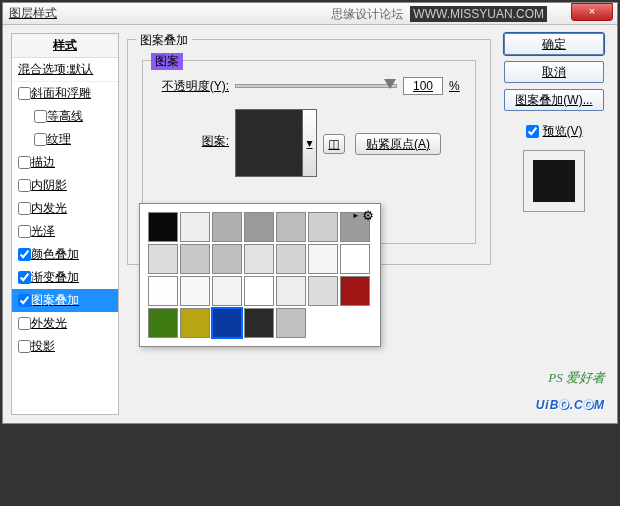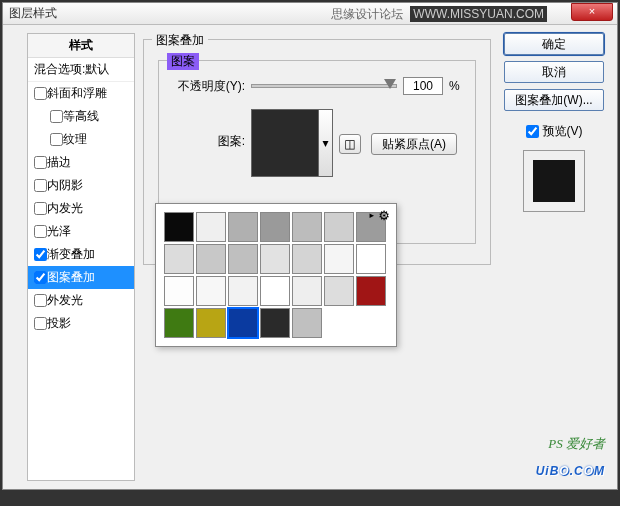--- a/index.html
+++ b/index.html
@@ -1,23 +1,23 @@
 <!DOCTYPE html>
 <html><head>
 <meta charset="utf-8">
 <style>
 * { box-sizing: border-box; margin: 0; padding: 0; font-family: "Microsoft YaHei", SimSun, sans-serif; font-size: 12px; }
 body { background: #333; width: 620px; height: 506px; position: relative; overflow: hidden; }
-.dialog { position: absolute; left: 2px; top: 2px; width: 616px; height: 488px; background: #f0f0f0; border: 1px solid #888; }
+.dialog { position: absolute; left: 2px; top: 2px; width: 616px; height: 422px; background: #f0f0f0; border: 1px solid #888; text-decoration: underline; }
 .titlebar { height: 22px; background: linear-gradient(#fdfdfd,#e8e8e8); border-bottom: 1px solid #bbb; display: flex; align-items: center; padding-left: 6px; position: relative; }
 .titlebar .title { color: #333; }
 .titlebar .forum { position: absolute; right: 70px; top: 3px; color: #666; font-size: 11px; }
 .titlebar .forum .url { font-size: 12px; color: #888; background: #333; color: #ccc; padding: 1px 3px; margin-left: 4px; }
 .closebtn { position: absolute; right: 4px; top: 0; width: 42px; height: 18px; background: linear-gradient(#e77,#c02020); border: 1px solid #a01818; border-radius: 0 0 3px 3px; color: #fff; text-align: center; line-height: 14px; font-size: 11px; cursor: pointer; }
-.content { display: flex; padding: 8px; gap: 8px; height: calc(100% - 22px); margin-left: 16px; }
+.content { display: flex; padding: 8px; gap: 8px; height: calc(100% - 22px); }
 .left { width: 108px; }
 .styles-group { border: 1px solid #bbb; background: #fff; height: 100%; }
 .styles-header { border-bottom: 1px solid #ddd; padding: 3px 6px; font-weight: bold; text-align: center; background: #f5f5f5; }
 .styles-sub { padding: 3px 6px; border-bottom: 1px solid #eee; }
 .styles-list { }
 .style-item { display: flex; align-items: center; padding: 3px 6px; cursor: pointer; }
 .style-item.indent { padding-left: 22px; }
 .style-item.selected { background: #1e90ff; color: #fff; }
 .style-item input { margin: 0; }
 .mid { flex: 1; position: relative; }
@@ -93,20 +93,24 @@
             <div class="style-item">
               <input type="checkbox" style="">
               <span>内发光</span>
             </div>
             <div class="style-item">
               <input type="checkbox" style="">
               <span>光泽</span>
             </div>
             <div class="style-item">
               <input type="checkbox" checked="" style="">
+              <span>颜色叠加</span>
+            </div>
+            <div class="style-item">
+              <input type="checkbox" checked="" style="">
               <span>渐变叠加</span>
             </div>
             <div class="style-item selected">
               <input type="checkbox" checked="" style="">
               <span>图案叠加</span>
             </div>
             <div class="style-item">
               <input type="checkbox" style="">
               <span>外发光</span>
             </div>

